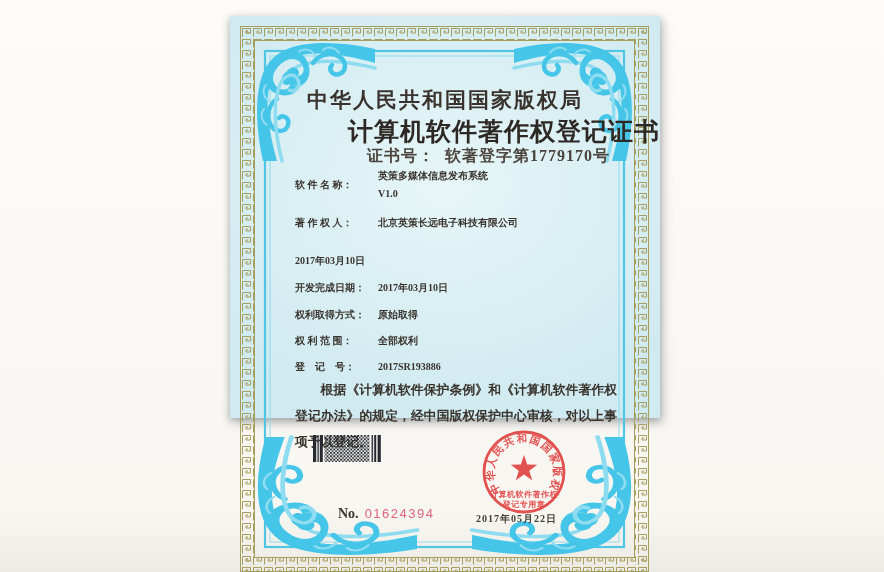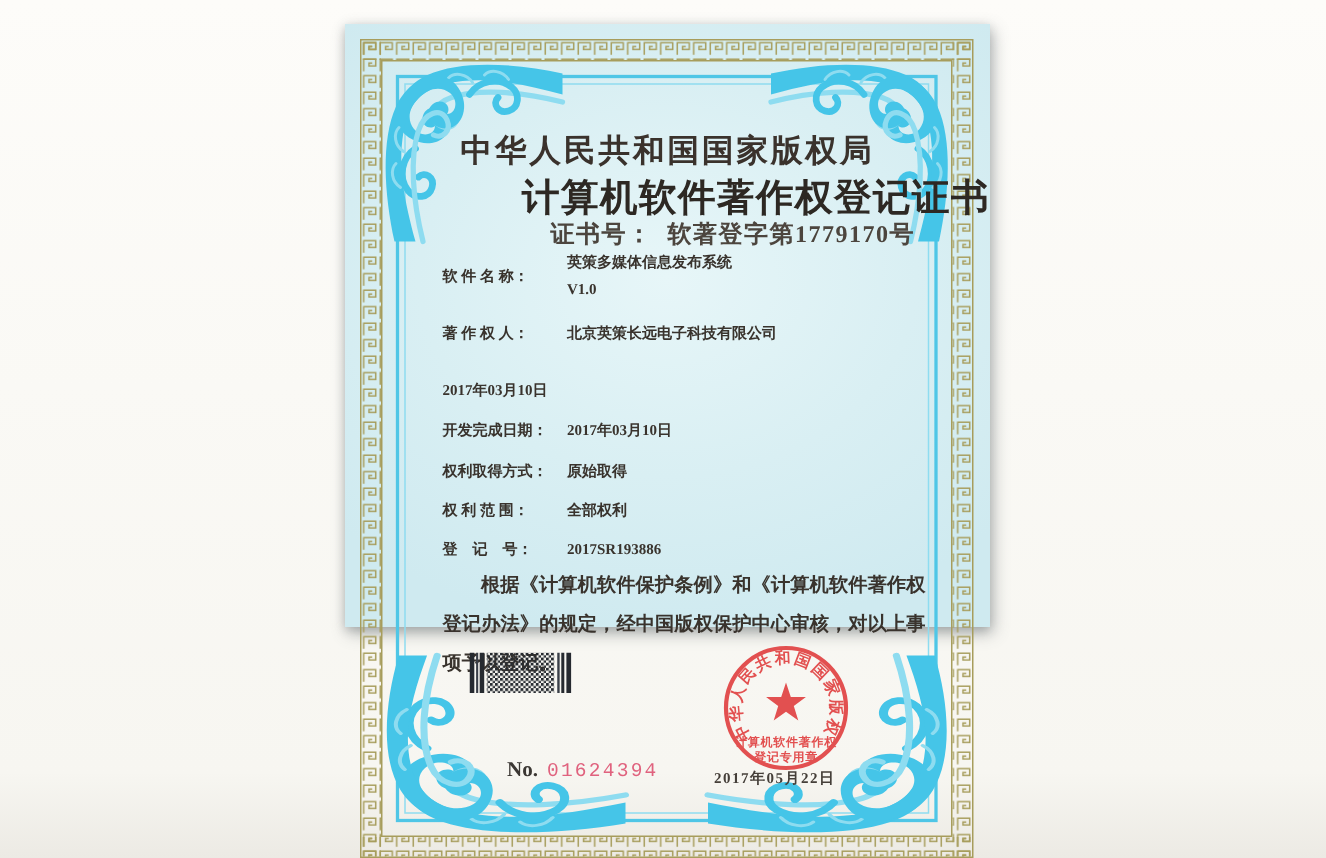--- a/index.html
+++ b/index.html
@@ -42,21 +42,21 @@
     position:absolute; left:65px; top:361px; width:322px;
     font-size:12.8px; font-weight:bold; color:#39332d;
     line-height:26px; text-indent:2em; text-align:justify;
   }
   .barcode-wrap { position:absolute; left:83px; top:419px; }
   .serial {
     position:absolute; left:108px; top:490px;
     font-size:14px; color:#3b3733; font-weight:bold;
   }
   .serial .num {
-    color:#e0627e; font-family:Liberation Mono, monospace;
+    color:#e0627e; font-family:Liberation Sans, sans-serif;
     font-size:13px; letter-spacing:1.5px; font-weight:normal; margin-left:6px;
   }
   .stamp-wrap { position:absolute; left:244px; top:406px; opacity:.88; }
   .issue-date {
     position:absolute; left:246px; top:496px;
     font-size:10px; font-weight:bold; color:#453f39; letter-spacing:1px;font-family:Liberation Serif, serif;
   }
 </style>
 </head>
 <body>

